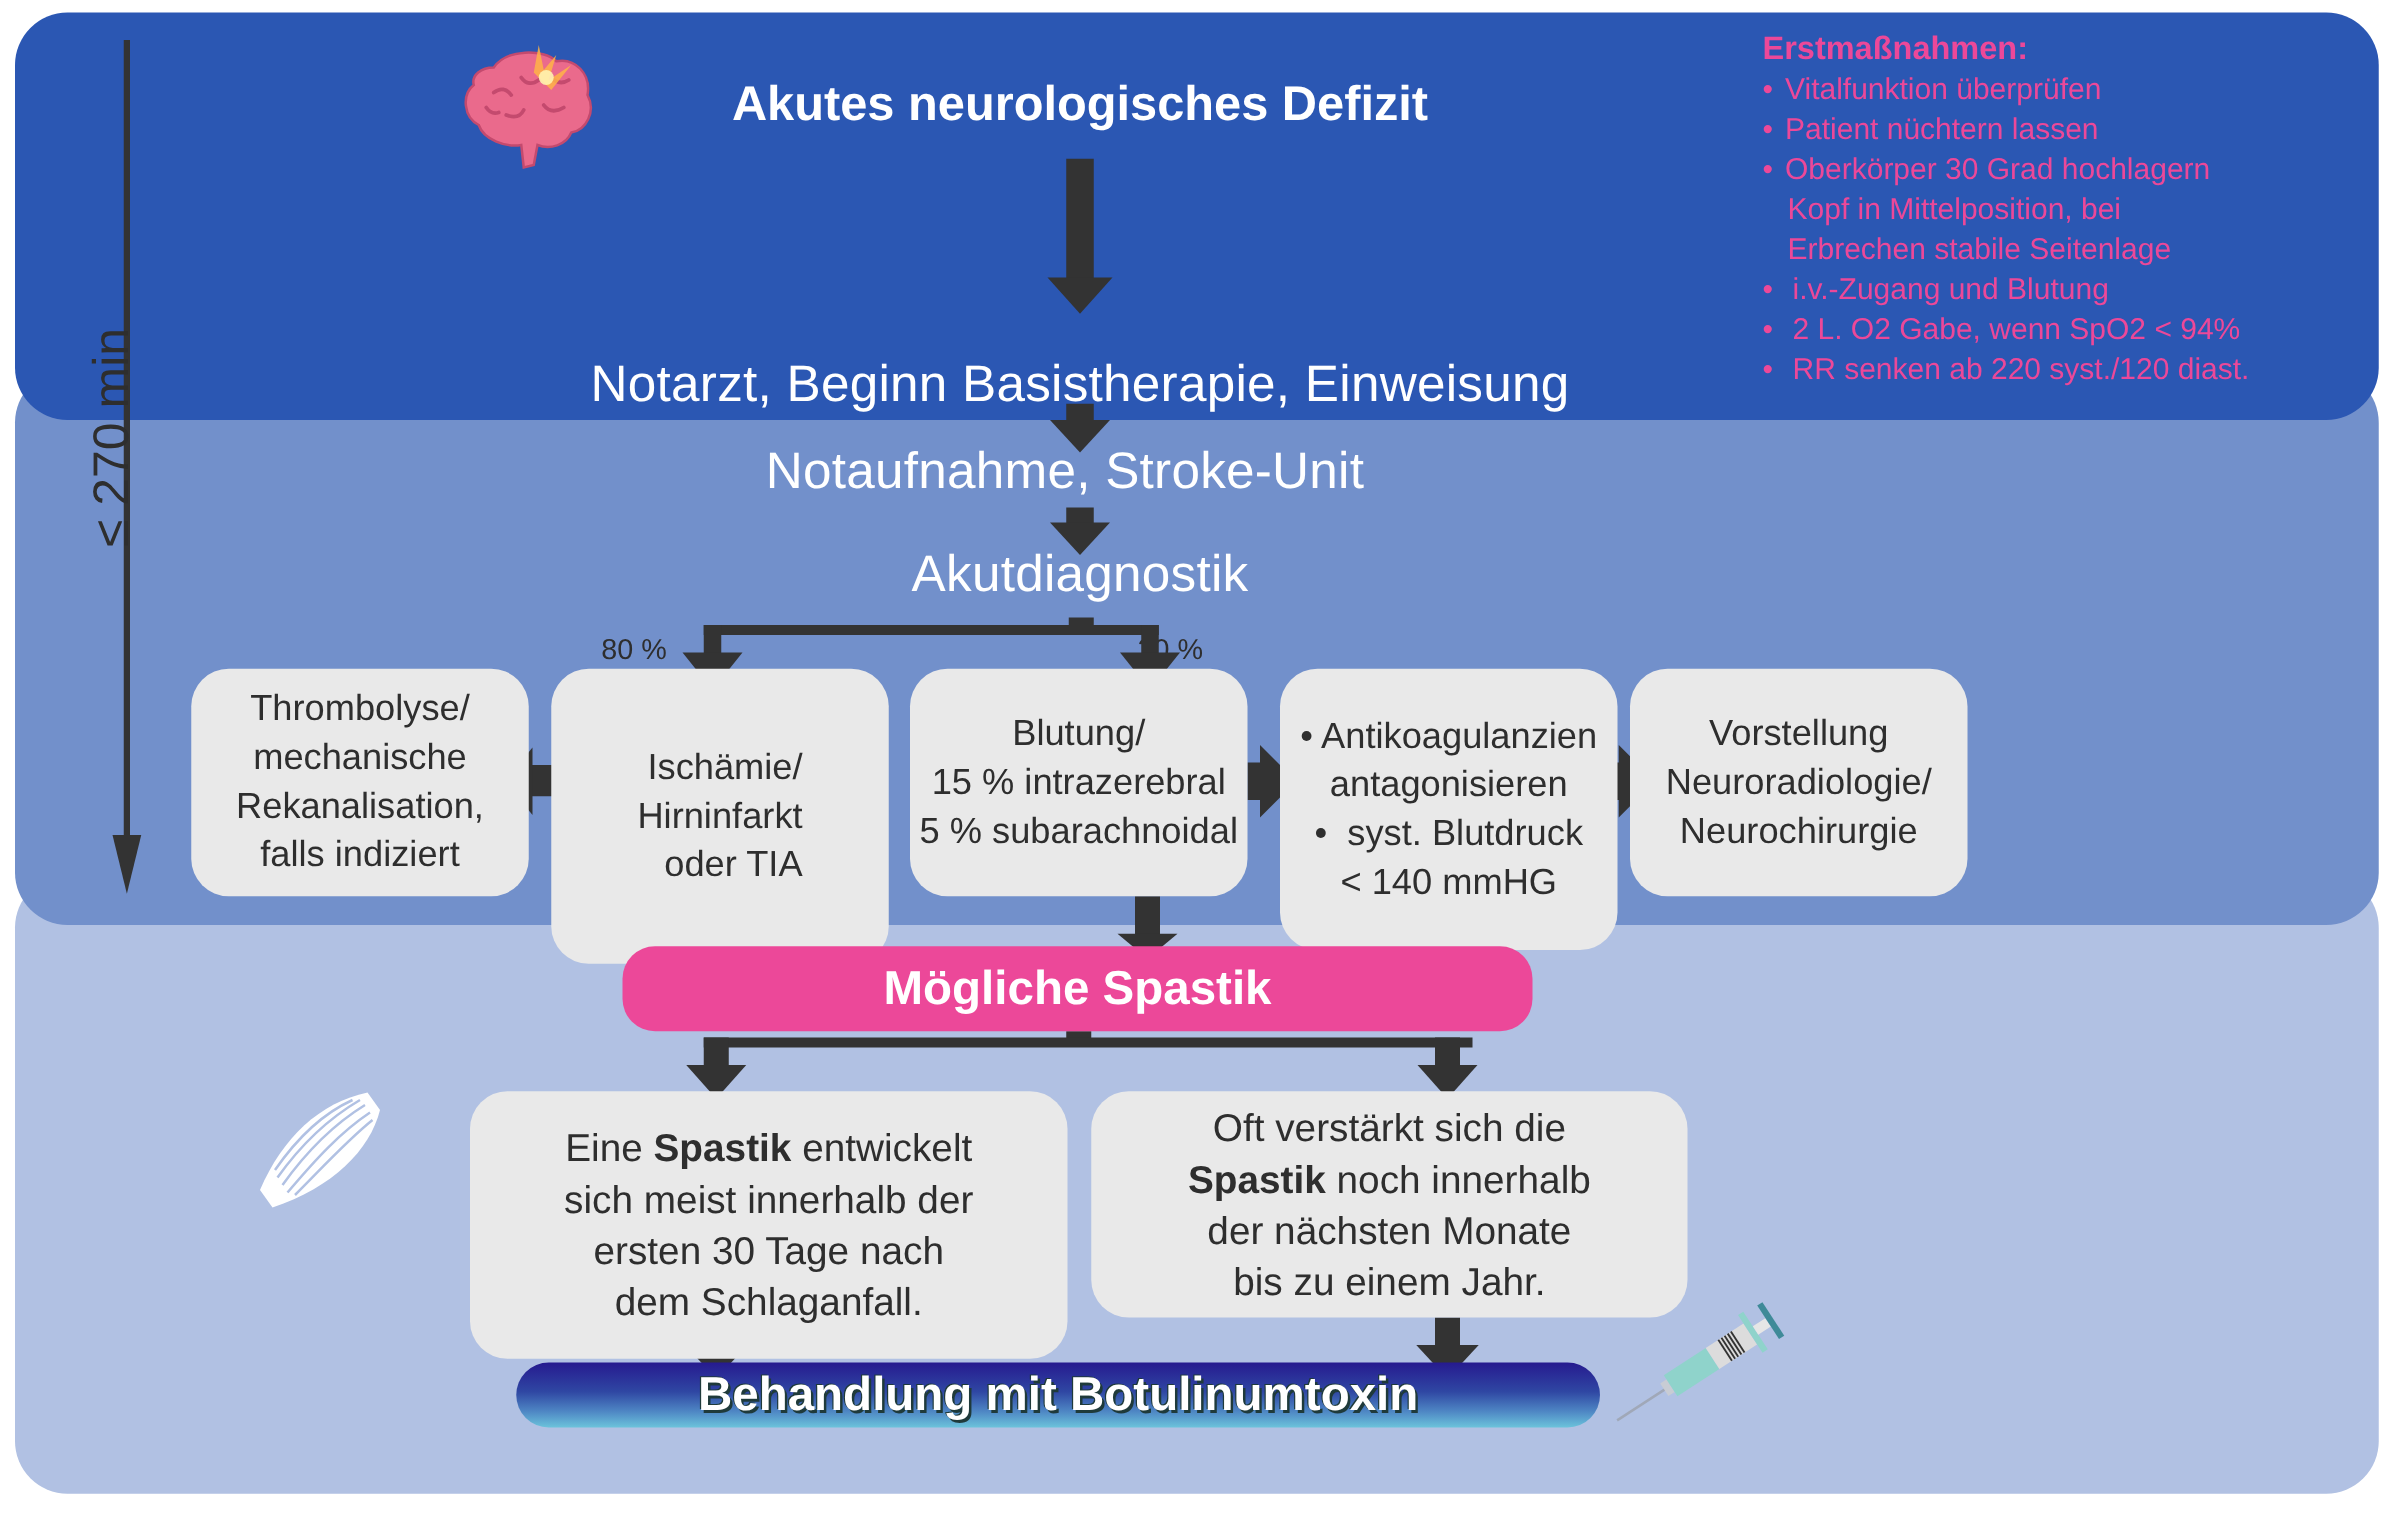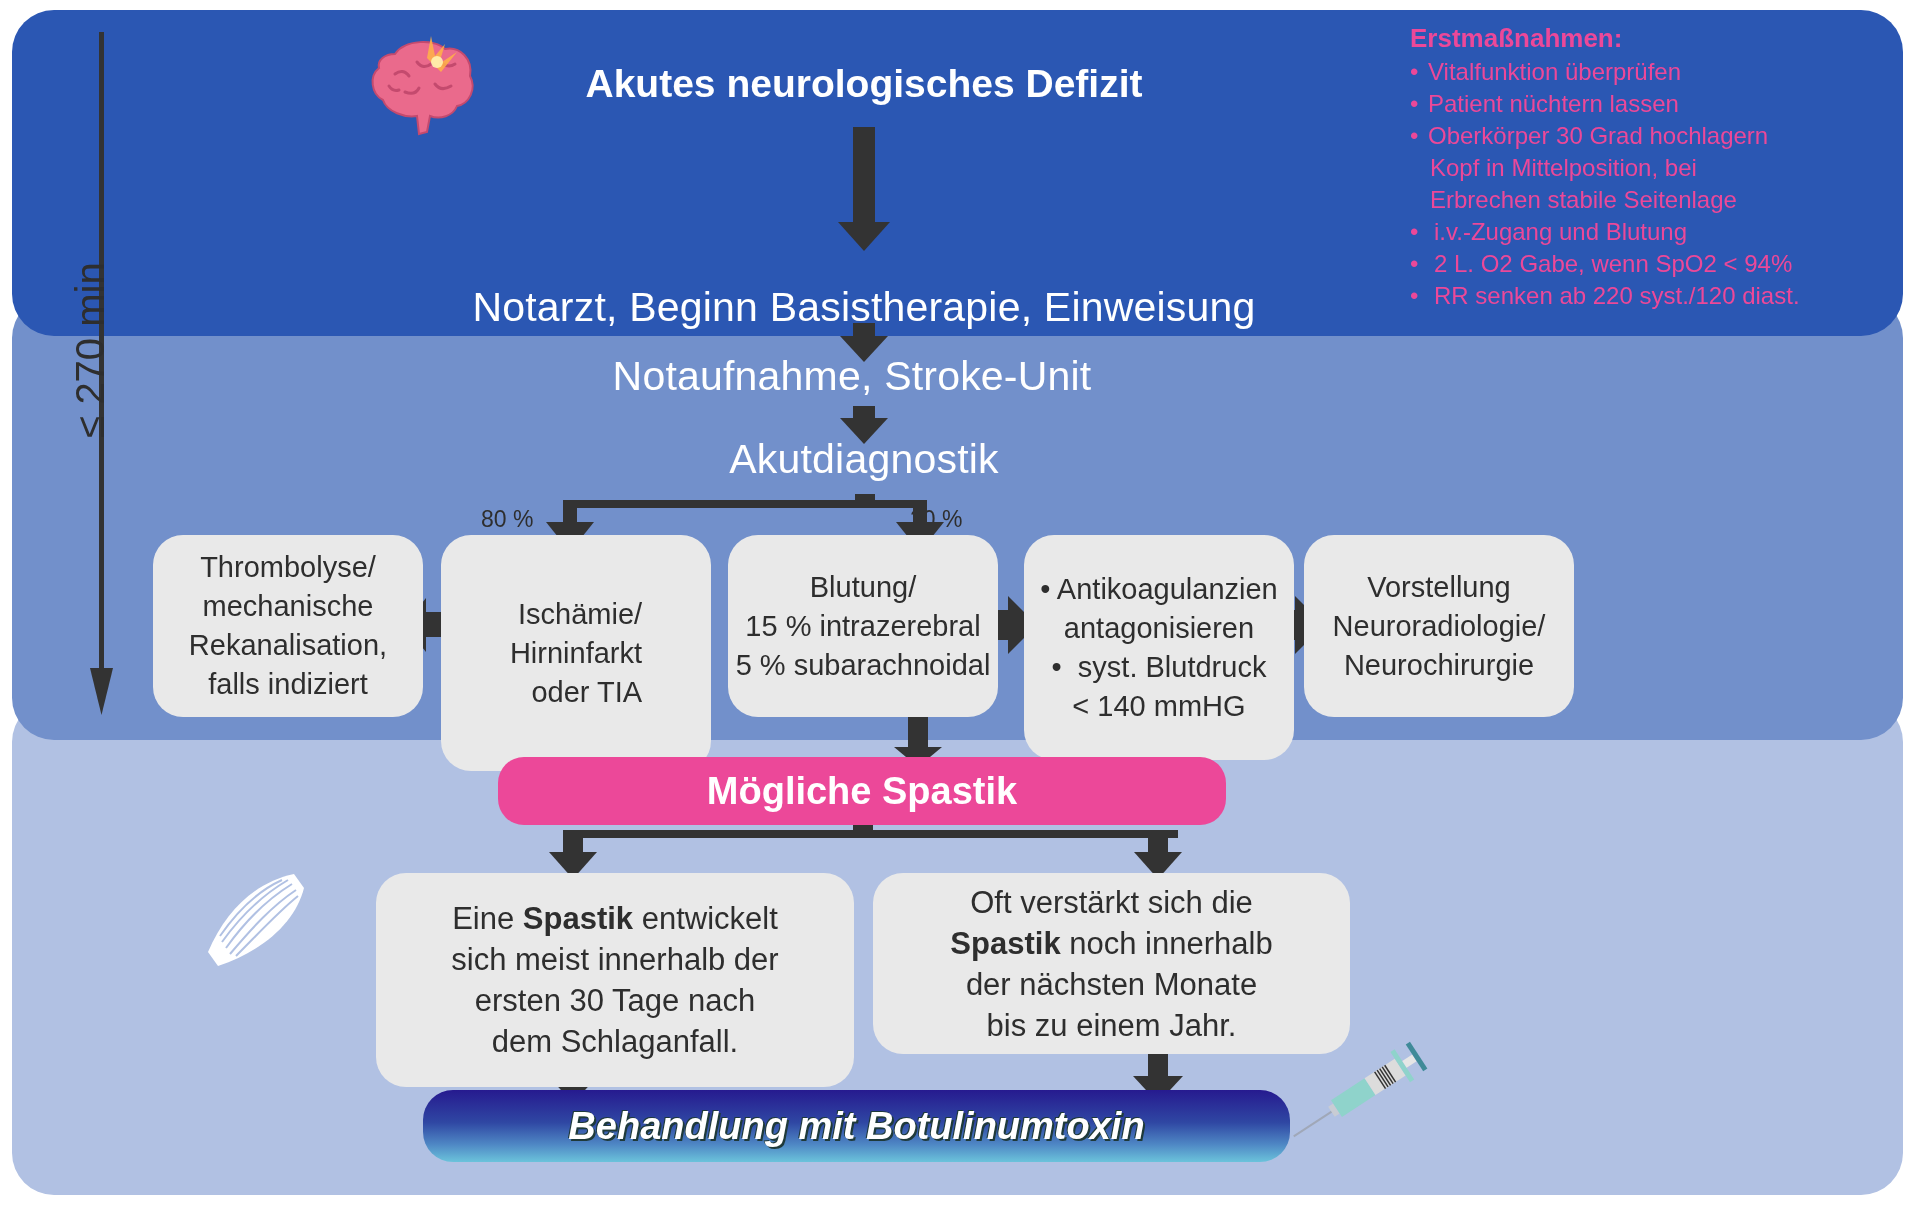--- a/index.html
+++ b/index.html
@@ -21,23 +21,23 @@
   .first-aid li.cont::before { content:""; }
   .first-aid li.cont { padding-left:20px; }
   .first-aid li.sp { padding-left:24px; }
   .box { position:absolute; background:#e9e9e9; border-radius:30px; color:#2e2e2e; display:flex;
          align-items:center; justify-content:center; text-align:center; font-size:29px; line-height:39px; }
   .box .inner { white-space:pre-line; }
   .box.big { font-size:31px; line-height:41px; }
   .pill { position:absolute; border-radius:26px; display:flex; align-items:center; justify-content:center;
           color:#fff; font-weight:bold; }
   .pill-spastik { left:498px; top:757px; width:728px; height:68px; background:#ec4899; font-size:38px; }
-  .pill-botox { left:423px; top:1090px; width:867px; height:72px; border-radius:30px;
+  .pill-botox { left:413px; top:1090px; width:867px; height:52px; border-radius:30px;
                 background:linear-gradient(#261a8f 0%, #2f47a3 45%, #4e86c4 75%, #6bc3db 100%);
-                font-size:38px; text-shadow:2px 2px 0 #1f3a3a, -1px -1px 0 #1f3a3a;font-style:italic; }
+                font-size:38px; text-shadow:2px 2px 0 #1f3a3a, -1px -1px 0 #1f3a3a; }
   .pct { position:absolute; color:#2e2e2e; font-size:23px; font-weight:300; }
   .timeline-label { position:absolute; left:40px; top:270px; width:100px; height:160px;
                     color:#2e2e2e; font-size:40px; font-weight:300; }
   .timeline-label span { position:absolute; left:50%; top:50%; transform:translate(-50%,-50%) rotate(-90deg);
                          white-space:nowrap; }
   svg.arrows { position:absolute; left:0; top:0; }
 </style>
 </head>
 <body>
 

